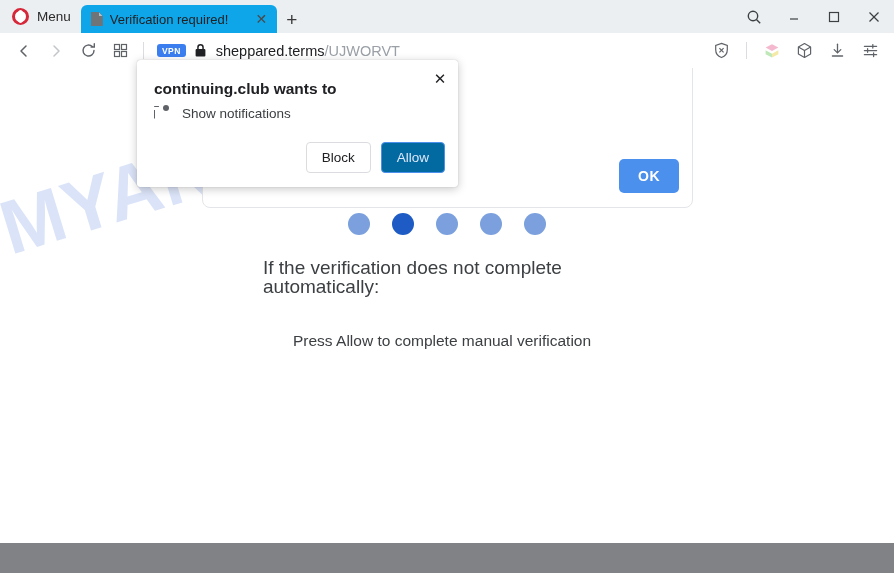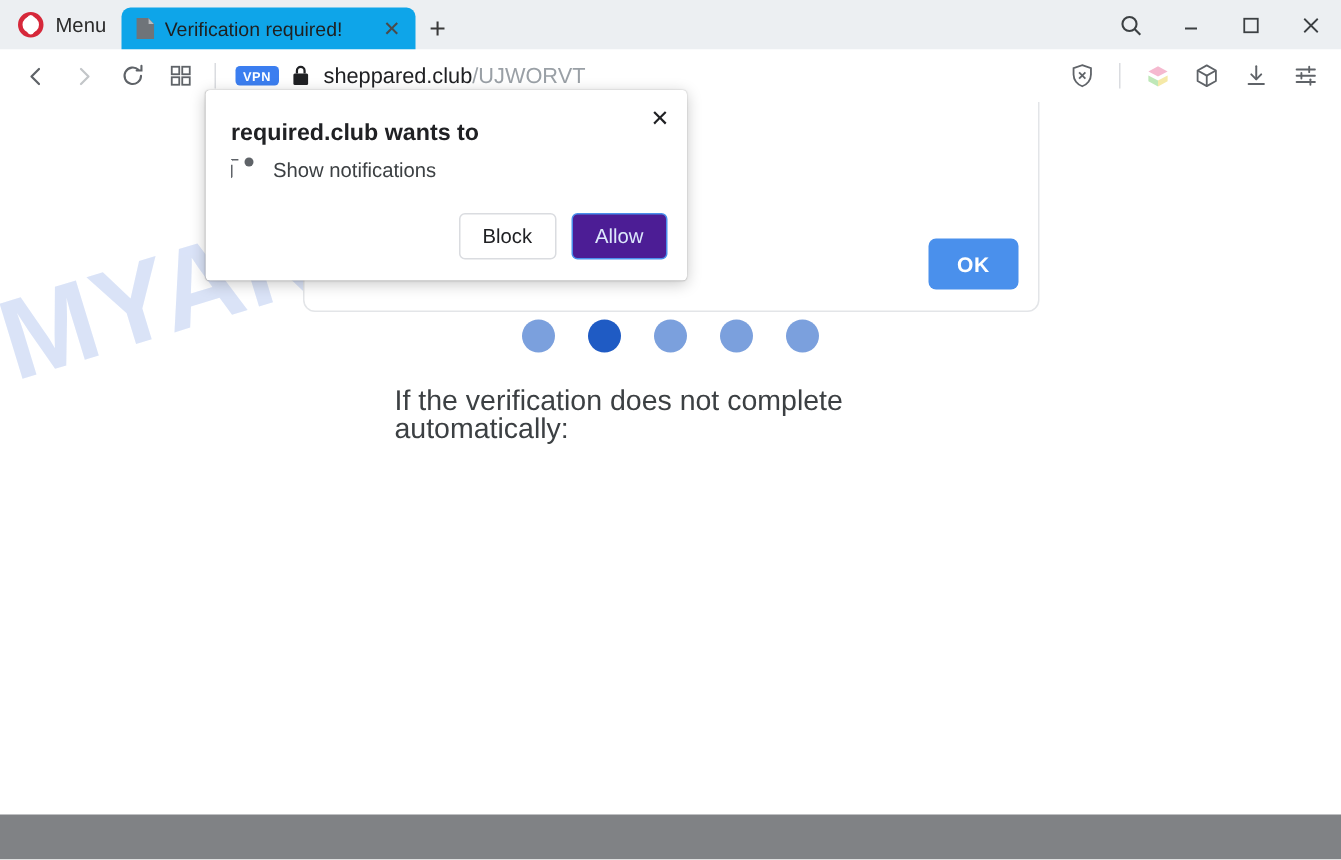--- a/index.html
+++ b/index.html
@@ -310,21 +310,21 @@
     background: #fff;
     border: 1px solid #dadce0;
     border-radius: 4px;
     color: #202124;
     font-size: 13.5px;
     padding: 7px 15px;
     cursor: pointer;
     font-family: "Liberation Sans", sans-serif;
   }
   .btn-allow {
-    background: #4c1d95;
+    background: #0369a1;
     border: 1px solid #4a90ec;
     border-radius: 4px;
     color: #dce8fb;
     font-size: 13.5px;
     padding: 7px 15px;
     cursor: pointer;
     font-family: "Liberation Sans", sans-serif;
   }
 </style>
 </head>
@@ -401,21 +401,21 @@
 
     <span class="vpn-badge">VPN</span>
 
     <span class="lock-icon">
       <svg width="13" height="15" viewBox="0 0 13 15" fill="#202124">
         <path d="M3.2 6V4.2a3.3 3.3 0 0 1 6.6 0V6h-1.5V4.2a1.8 1.8 0 0 0-3.6 0V6z"></path>
         <rect x="1.6" y="6" width="9.8" height="7.6" rx="1"></rect>
       </svg>
     </span>
 
-    <span class="url-text"><span>sheppared.club</span><span class="path">/UJWORVT</span></span>
+    <span class="url-text"><span>sheppared.terms</span><span class="path">/UJWORVT</span></span>
 
     <div class="toolbar-right">
       <div class="tr-btn">
         <svg width="17" height="17" viewBox="0 0 17 17" fill="none" stroke="currentColor" stroke-width="1.2">
           <path d="M8.5 1.4 14.3 3.4v4.3c0 3.5-2.4 6.6-5.8 7.8C5.1 14.3 2.7 11.2 2.7 7.7V3.4z"></path>
           <line x1="6.4" y1="6.2" x2="10.6" y2="10.4"></line>
             <line x1="10.6" y1="6.2" x2="6.4" y2="10.4"></line>
         </svg>
       </div>
       <div class="tb-sep"></div>
@@ -465,33 +465,34 @@
       <span class="dot"></span>
       <span class="dot active"></span>
       <span class="dot"></span>
       <span class="dot"></span>
       <span class="dot"></span>
     </div>
 
     <div class="verify-text">
       <div class="vt-head">If the verification does not complete automatically:</div>
       <div class="vt-gap1"></div>
+      <div class="vt-line">Press Allow to complete manual verification</div>
       <div class="vt-gap2"></div>
       <div class="vt-gap3"></div>
     </div>
 
     <div class="footer">
       <div class="footer-text"><span>By continuing your navigation or clicking “Allow”, you accept our </span><a href="#">terms of use</a></div>
 
     </div>
   </div>
 
   <div class="perm-dialog">
     <button class="perm-close">✕</button>
-    <div class="perm-title">required.club wants to</div>
+    <div class="perm-title">continuing.club wants to</div>
     <div class="perm-row">
       <span class="notif-icon">
         <span class="frame2"></span>
           <span class="bdot"></span>
       </span>
       <span class="perm-label">Show notifications</span>
     </div>
     <div class="perm-actions">
       <button class="btn-block">Block</button>
       <button class="btn-allow">Allow</button>

